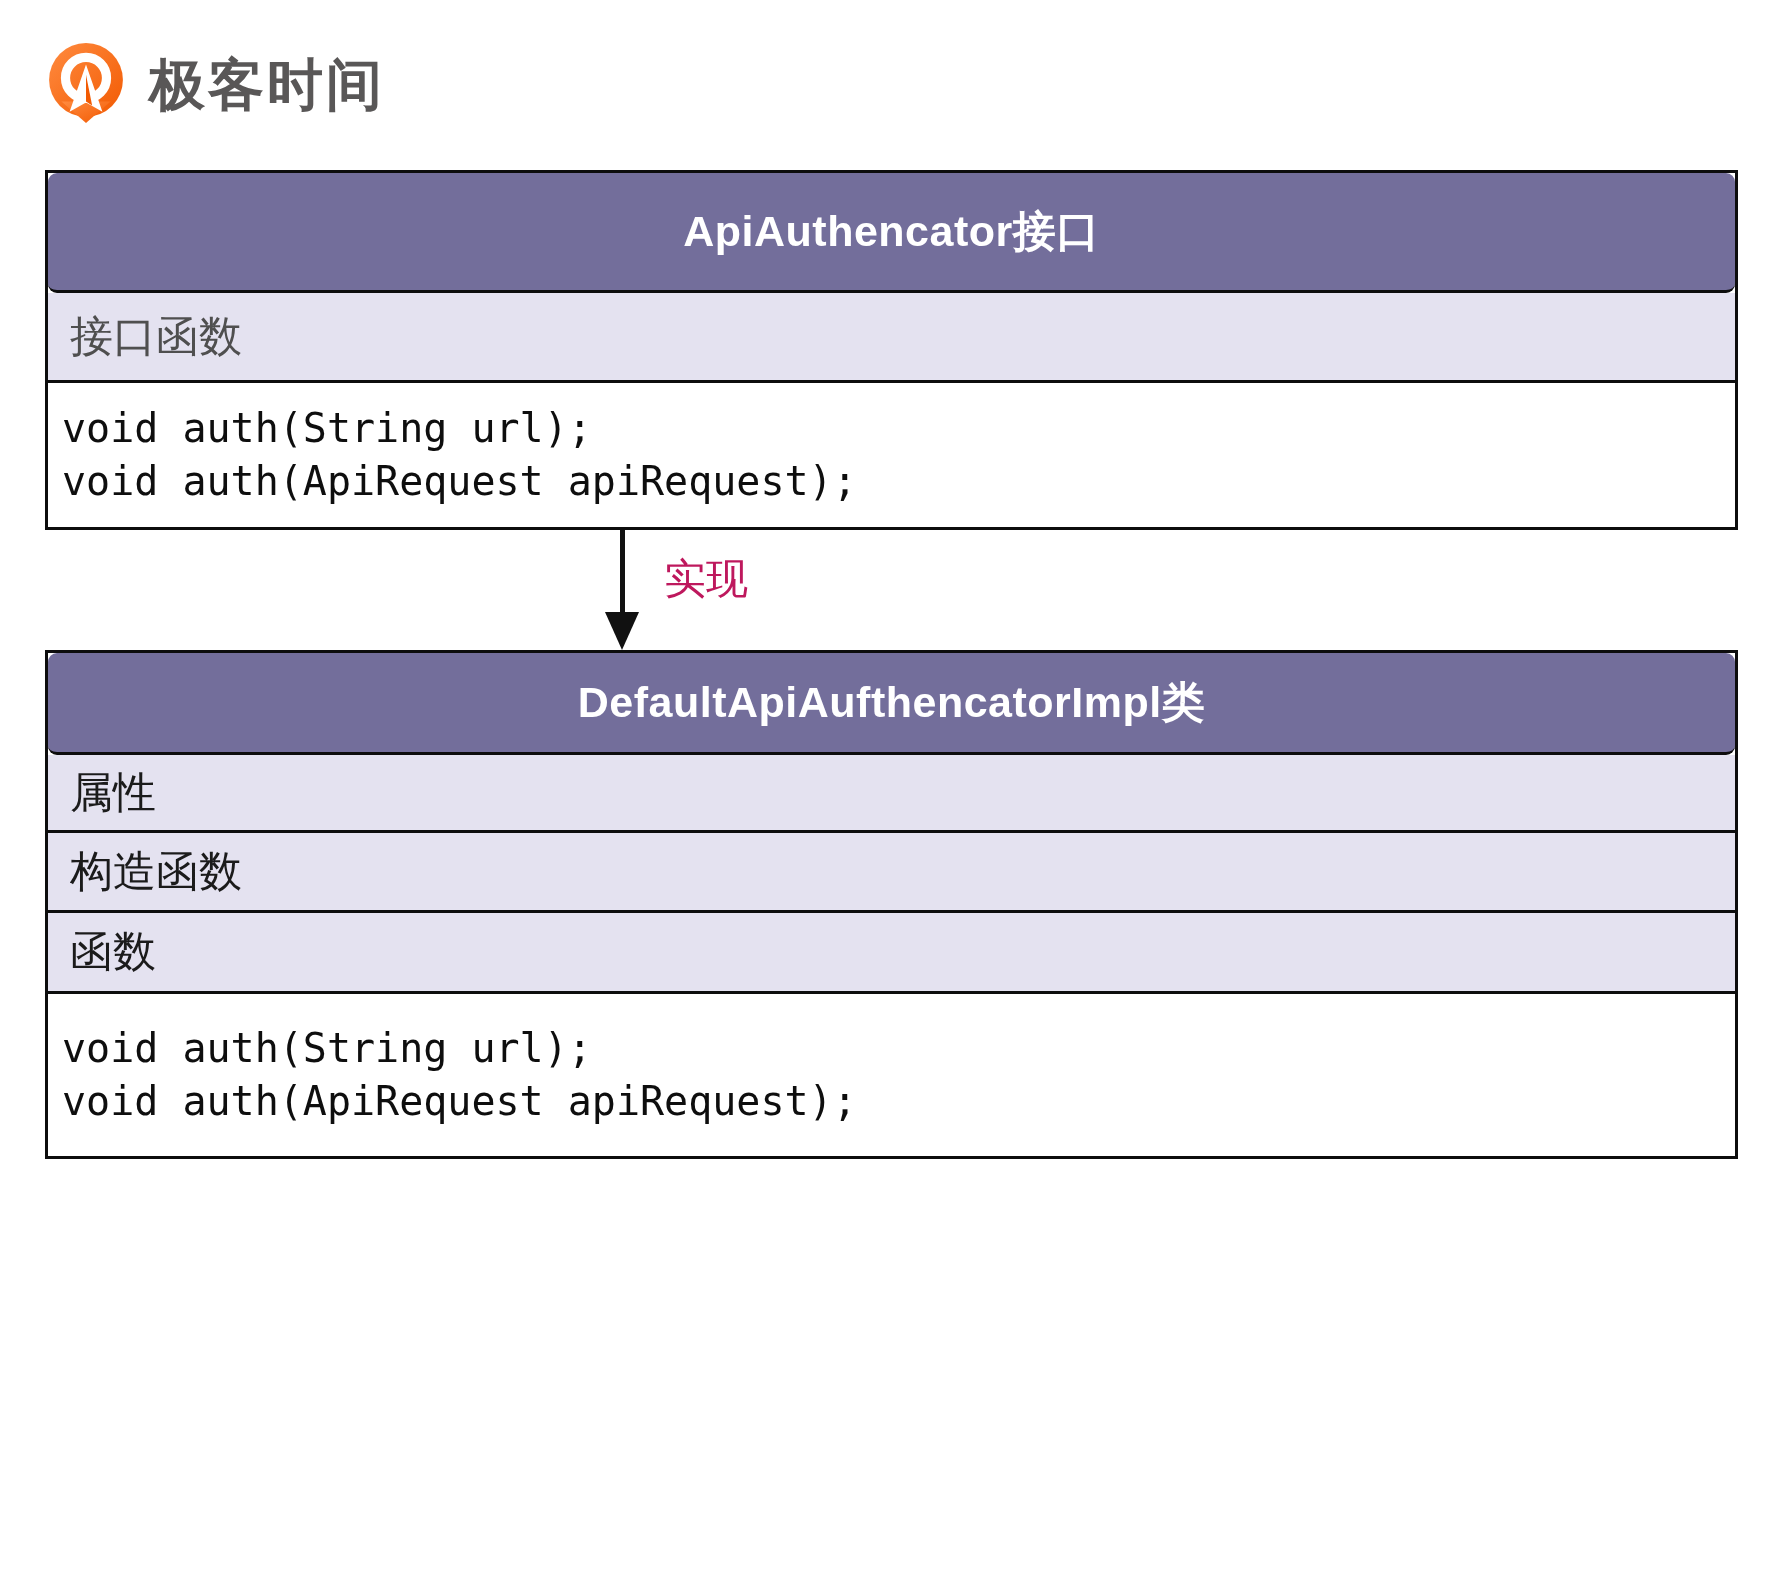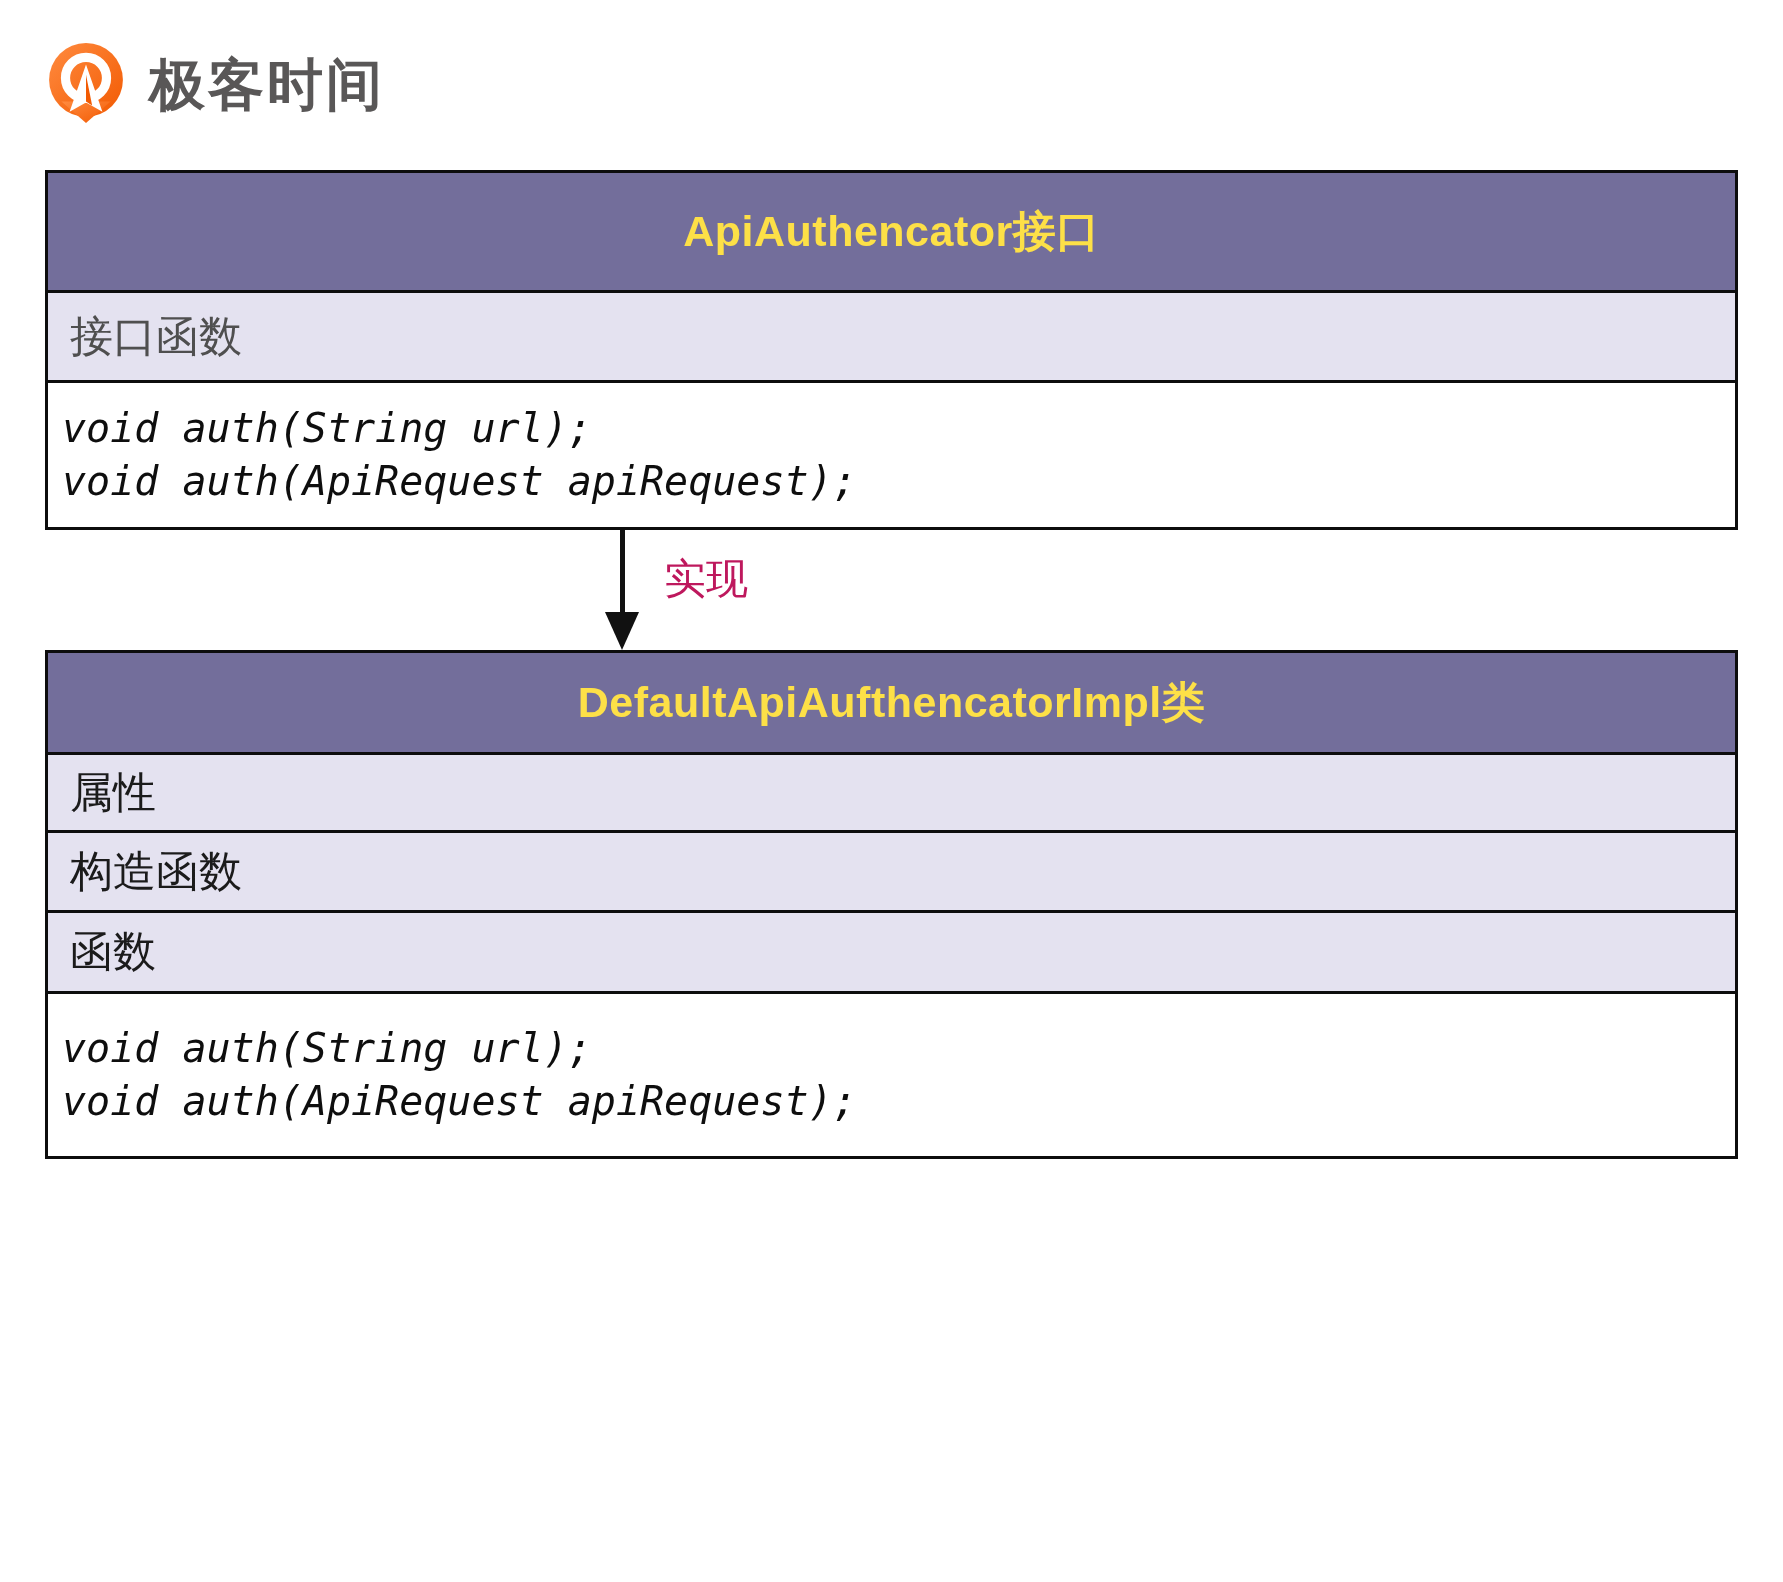--- a/index.html
+++ b/index.html
@@ -38,28 +38,29 @@
     left: 45px;
     width: 1693px;
     background: #ffffff;
     border: 3px solid #0d0d0d;
   }
   .interface-box { top: 170px; }
   .class-box { top: 650px; }
 
   .uml-header {
     background: #736E9B;
-    color: #fde047;
+    color: #ffffff;
     font-size: 43px;
     font-weight: bold;
     display: flex;
     align-items: center;
     justify-content: center;
     border-bottom: 3px solid #0d0d0d;
     letter-spacing: 0.5px;
+    border-radius: 9px;
   }
   .interface-box .uml-header { height: 120px; }
   .class-box .uml-header { height: 102px; }
 
   .uml-label {
     background: #E4E2F0;
     font-size: 43px;
     display: flex;
     align-items: center;
     padding-left: 22px;
@@ -71,21 +72,20 @@
   .uml-code {
     background: #ffffff;
     font-family: "DejaVu Sans Mono", monospace;
     font-size: 40px;
     color: #0e0e0e;
     display: flex;
     flex-direction: column;
     justify-content: center;
     padding-left: 14px;
     line-height: 53px;
-    font-style: italic;
   }
   .uml-code .code-line { white-space: pre; }
 
   .interface-box .row-label   { height: 90px; }
   .interface-box .row-code    { height: 144px; }
 
   .class-box .row-attr-label  { height: 78px; }
   .class-box .row-attr-code   { height: 125px; }
   .class-box .row-ctor-label  { height: 80px; }
   .class-box .row-ctor-code   { height: 197px; line-height: 57px; }

